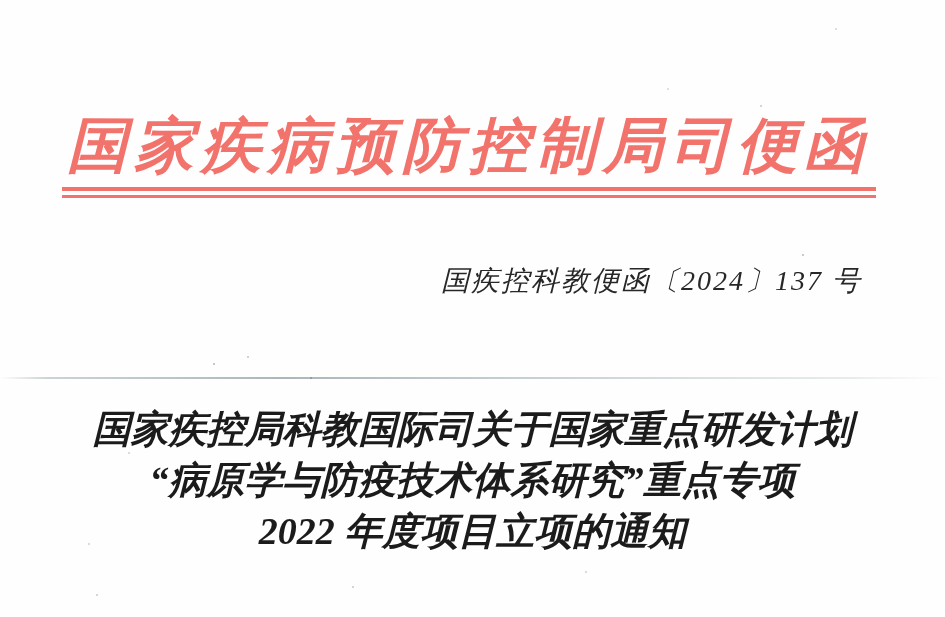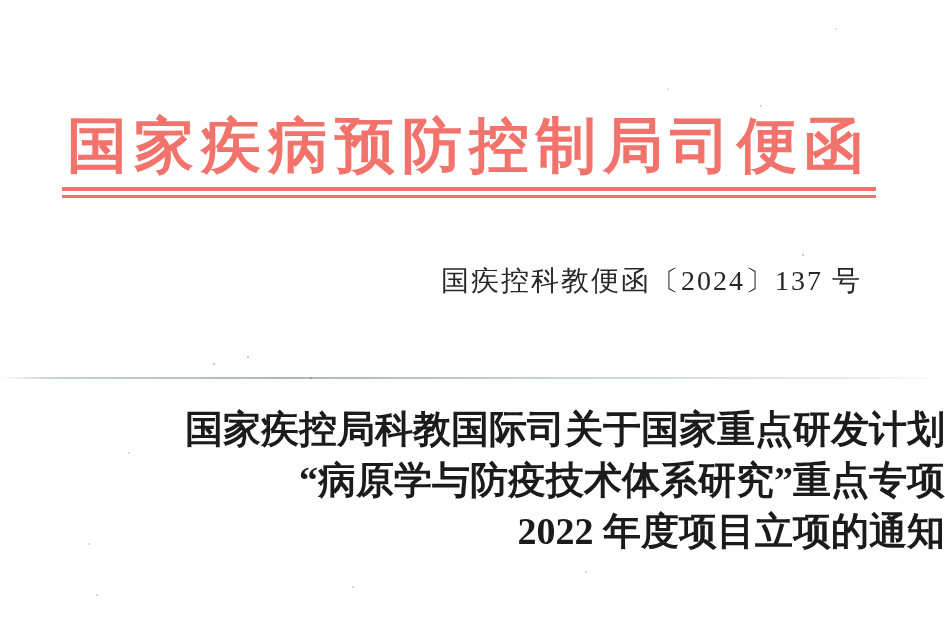--- a/index.html
+++ b/index.html
@@ -7,20 +7,21 @@
     padding: 0;
     background: #ffffff;
   }
   .page {
     position: relative;
     width: 945px;
     height: 617px;
     background: #fefefe;
     overflow: hidden;
     font-family: "Liberation Serif", "DejaVu Serif", serif;
+    font-style: italic;
   }
   
   .letterhead {
     position: absolute;
     top: 114px;
     left: 62px;
     width: 814px;
     margin: 0;
     text-align: center;
     font-size: 60px;
@@ -73,21 +74,21 @@
     left: 0;
     top: 404px;
     width: 945px;
     margin: 0;
     text-align: center;
     font-size: 38px;
     line-height: 51px;
     font-weight: 700;
     color: #1b1b1b;
   }
-  .title-line { white-space: nowrap; text-align: right; }
+  .title-line { white-space: nowrap; }
   
   .specks {
     position: absolute;
     top: 0;
     left: 0;
     width: 2px;
     height: 2px;
     background: transparent;
     box-shadow:
       213px 363px 0 rgba(90,100,100,0.35),

